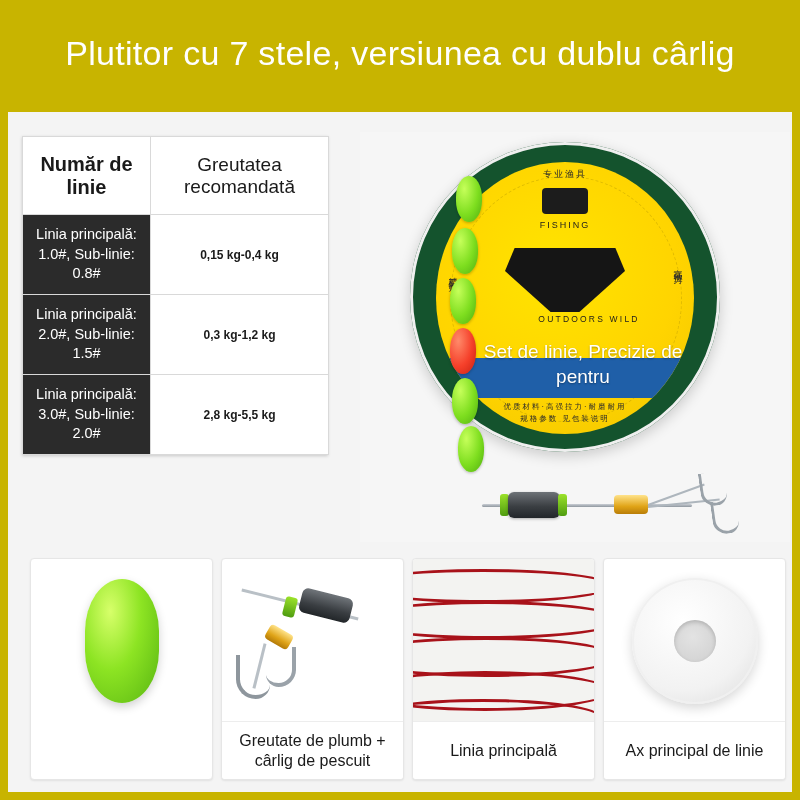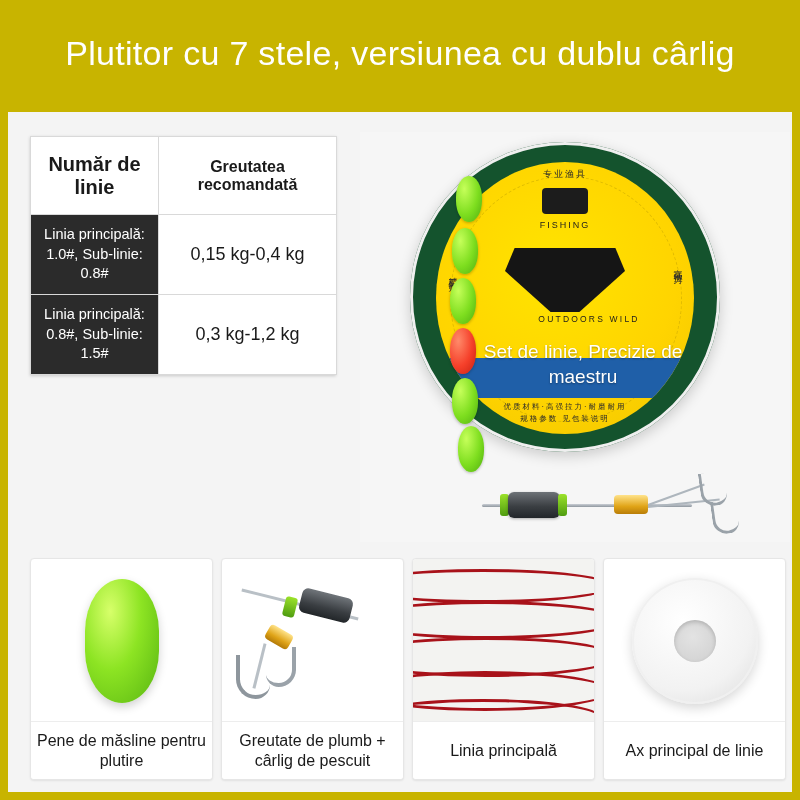--- a/index.html
+++ b/index.html
@@ -28,21 +28,21 @@
   .header-title {
     color: #ffffff;
     font-size: 34px;
     line-height: 1.25;
     text-align: left;
     font-weight: 400;
     letter-spacing: 0.3px;
   }
   
   .table-wrap {
-    position: absolute; left: 22px; top: 136px;
+    position: absolute; left: 14px; top: 136px;
     width: 306px;
     background: #4c1d95;
     box-shadow: 0 1px 3px rgba(0,0,0,0.18);
   }
   table.spec {
     width: 100%;
     border-collapse: collapse;
     table-layout: fixed;
   }
   table.spec col.c1 { width: 128px; }
@@ -54,36 +54,37 @@
   }
   table.spec thead th {
     height: 78px;
     font-size: 20px;
     font-weight: 700;
     color: #1a1a1a;
     background: #ffffff;
     padding: 4px 6px;
   }
   table.spec thead th.h2 {
-    font-weight: 700;
-    font-size: 16px;
+    font-weight: 400;
+    font-size: 19px;
   }
   table.spec tbody td.k {
     background: #2b2b2b;
     color: #ffffff;
     font-size: 14.5px;
     line-height: 1.35;
     padding: 8px 0;
     height: 80px;
   }
   table.spec tbody td.v {
     background: #ffffff;
     color: #1a1a1a;
-    font-size: 18px;
+    font-size: 12px;
     padding: 8px 8px;
+    font-weight: bold;
   }
   
   .hero {
     position: absolute; left: 352px; top: 132px;
     width: 430px; height: 410px;
     overflow: hidden;
   }
   .hero-bg {
     position: absolute; inset: 0;
     background: #f6f6f6;
@@ -330,22 +331,26 @@
           <th class="h1">Număr de linie</th>
           <th class="h2">Greutatea recomandată</th>
         </tr>
       </thead>
       <tbody>
         <tr>
           <td class="k">Linia principală: 1.0#, Sub-linie: 0.8#</td>
           <td class="v">0,15 kg-0,4 kg</td>
         </tr>
         <tr>
-          <td class="k">Linia principală: 0.8#, Sub-linie: 1.5#</td>
+          <td class="k">Linia principală: 2.0#, Sub-linie: 1.5#</td>
           <td class="v">0,3 kg-1,2 kg</td>
+        </tr>
+        <tr>
+          <td class="k">Linia principală: 3.0#, Sub-linie: 2.0#</td>
+          <td class="v">2,8 kg-5,5 kg</td>
         </tr>
       </tbody>
     </table>
   </div>
 
   <div class="hero">
     <div class="hero-bg"></div>
 
     <div class="spool">
       <div class="spool-inner">
@@ -364,40 +369,39 @@
       </div>
     </div>
 
     <div class="bead" style="left:96px; top:44px;"></div>
     <div class="bead" style="left:92px; top:96px;"></div>
     <div class="bead" style="left:90px; top:146px;"></div>
     <div class="bead red" style="left:90px; top:196px;"></div>
     <div class="bead" style="left:92px; top:246px;"></div>
     <div class="bead" style="left:98px; top:294px;"></div>
 
-    <div class="hero-caption">Set de linie, Precizie de maestru</div>
+    <div class="hero-caption">Set de linie, Precizie de pentru</div>
 
     <div class="line-main"></div>
     <div class="sinker-end" style="left:140px;"></div>
     <div class="sinker"></div>
     <div class="sinker-end" style="left:198px;"></div>
     <div class="swivel"></div>
     <div class="hook-wire" style="left:288px; top:372px; width:60px; transform: rotate(-20deg);"></div>
     <div class="hook-wire" style="left:288px; top:374px; width:72px; transform: rotate(-6deg);"></div>
     <div class="hook" style="left:340px; top:340px;"></div>
     <div class="hook" style="left:352px; top:368px;"></div>
   </div>
 
   <div class="cards">
 
     <div class="card">
       <div class="card-media">
         <div class="olive"></div>
       </div>
-      <div class="card-label">Pene de măsline pentru plutire</div>
     </div>
 
     <div class="card">
       <div class="card-media">
         <div class="c2-line"></div>
         <div class="c2-tip"></div>
         <div class="c2-sinker"></div>
         <div class="c2-swivel"></div>
         <div class="c2-wire"></div>
         <div class="c2-hook"></div>

